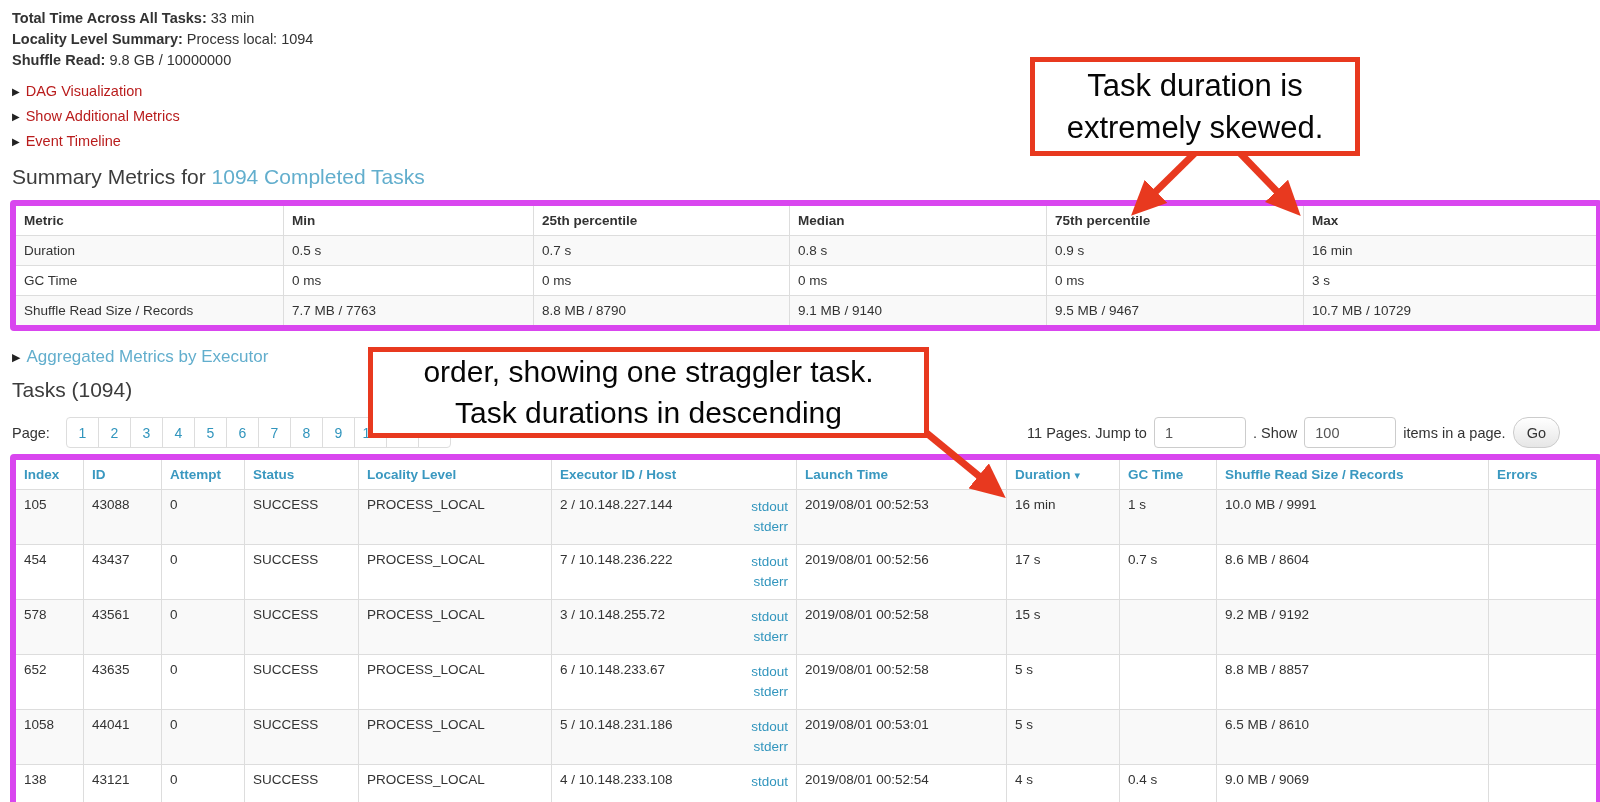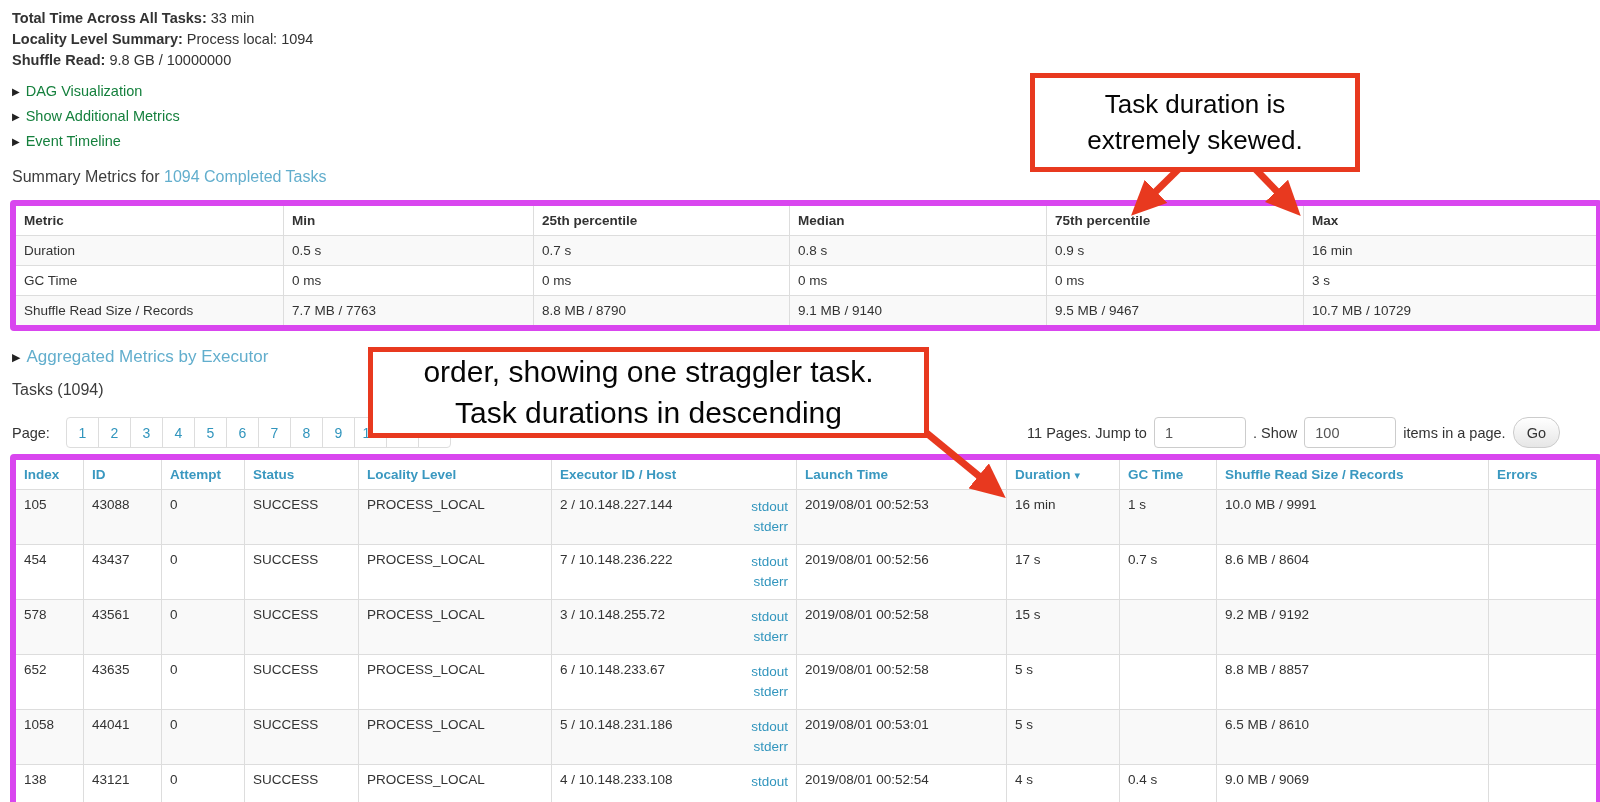--- a/index.html
+++ b/index.html
@@ -12,24 +12,24 @@
   }
   .container { padding:8px 10px 0 10px; }
 
   h1.page-title { font-size:26px; line-height:30px; font-weight:400; color:#3c3c3c; margin:0 0 10px 2px; letter-spacing:-0.3px; }
   ul.info-list { list-style:none; margin:0 0 10px 2px; padding:0; }
   ul.info-list li { line-height:21px; font-size:14.5px; }
   ul.info-list b { font-weight:bold; }
 
   .toggle-row { line-height:20px; margin:1px 0 4px 2px; font-size:14.5px; }
   .tri { color:#222; font-size:10px; margin-right:6px; vertical-align:1px; }
-  a.lnk { color:#15803d; text-decoration:none; cursor:pointer; }
+  a.lnk { color:#b91c1c; text-decoration:none; cursor:pointer; }
   a.lnk-light { color:#62aecd; text-decoration:none; cursor:pointer; }
 
-  h2.section-heading { font-size:16px; line-height:26px; font-weight:400; color:#3c3c3c; margin:12px 0 10px 2px; }
+  h2.section-heading { font-size:21px; line-height:26px; font-weight:400; color:#3c3c3c; margin:12px 0 10px 2px; }
 
   table.tbl { border-collapse:separate; border-spacing:0; border:6px solid #d946ef; border-radius:4px; table-layout:fixed; width:1580px; margin:0; }
   table.tbl th, table.tbl td { border-left:1px solid #ddd; border-top:1px solid #ddd; padding:7px 8px; font-size:13.5px; text-align:left; vertical-align:top; overflow:hidden; white-space:nowrap; }
   table.tbl th:first-child, table.tbl td:first-child { border-left:0; }
   table.tbl thead th { border-top:0; font-weight:bold; background:#fff; }
   table.tbl tr.odd td { background:#f9f9f9; }
   table.summary thead th { color:#333; }
   table.tasks { margin-top:6px; }
   table.tasks thead th { color:#3a98c0; cursor:pointer; }
   table.tasks td { height:50px; }
@@ -51,21 +51,21 @@
   .page-btn:first-child { margin-left:0; border-radius:4px 0 0 4px; }
   .page-btn:last-child { border-radius:0 4px 4px 0; }
   .pag-right { display:flex; align-items:center; margin-left:auto; margin-right:30px; gap:7px; font-size:14.5px; color:#333; }
   .pag-input { width:92px; height:31px; border:1px solid #ccc; border-radius:4px; padding:4px 10px; font-size:14.5px; color:#555; font-family:inherit; }
   .go-btn { height:31px; padding:4px 13px; border:1px solid #ccc; border-radius:15px;
     background:linear-gradient(#ffffff,#e6e6e6); color:#333; font-size:14.5px; cursor:pointer; font-family:inherit; }
 
   .ann-box { position:absolute; background:#fff; border:5px solid #e8391f; z-index:30;
     display:flex; flex-direction:column; align-items:center; justify-content:center;
     text-align:center; color:#060606; line-height:1.35; }
-  #ann-box1 { left:1030px; top:73px; width:330px; height:99px; font-size:26px; }
+  #ann-box1 { left:1030px; top:57px; width:330px; height:99px; font-size:31px; }
   #ann-box2 { left:368px; top:347px; width:561px; height:91px; font-size:30px; }
   #arrow-layer { position:absolute; left:0; top:0; z-index:29; pointer-events:none; }
 </style>
 </head>
 <body>
 
 <div class="container">
 
 
   <ul class="info-list">

